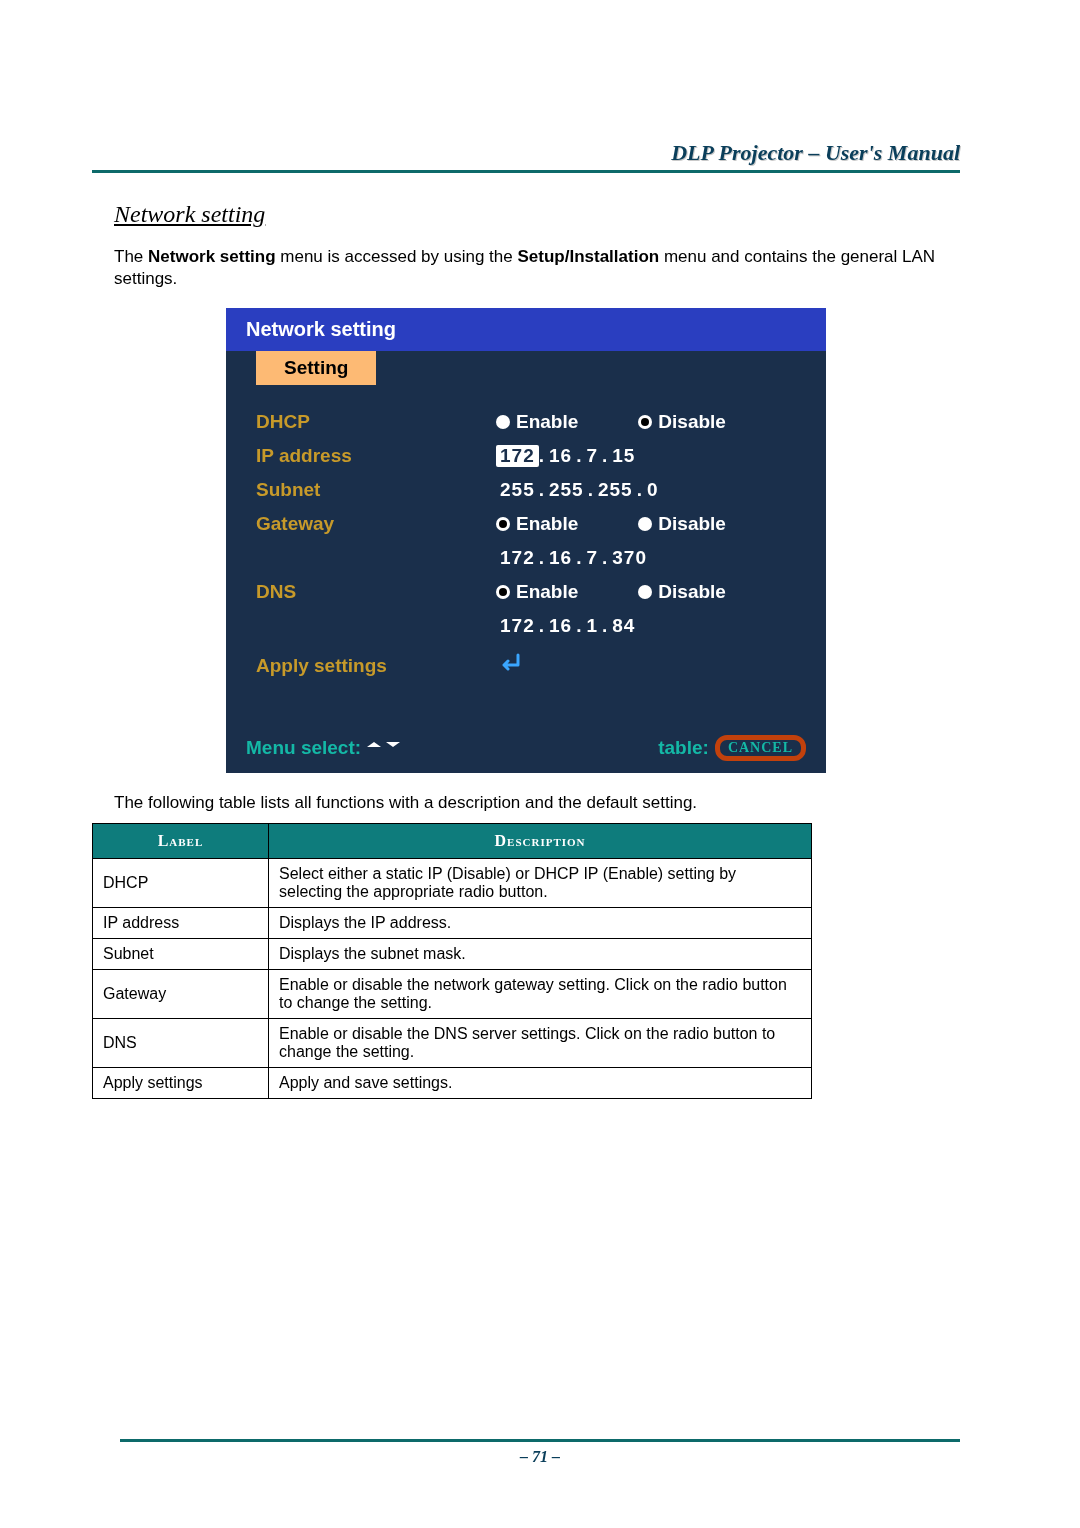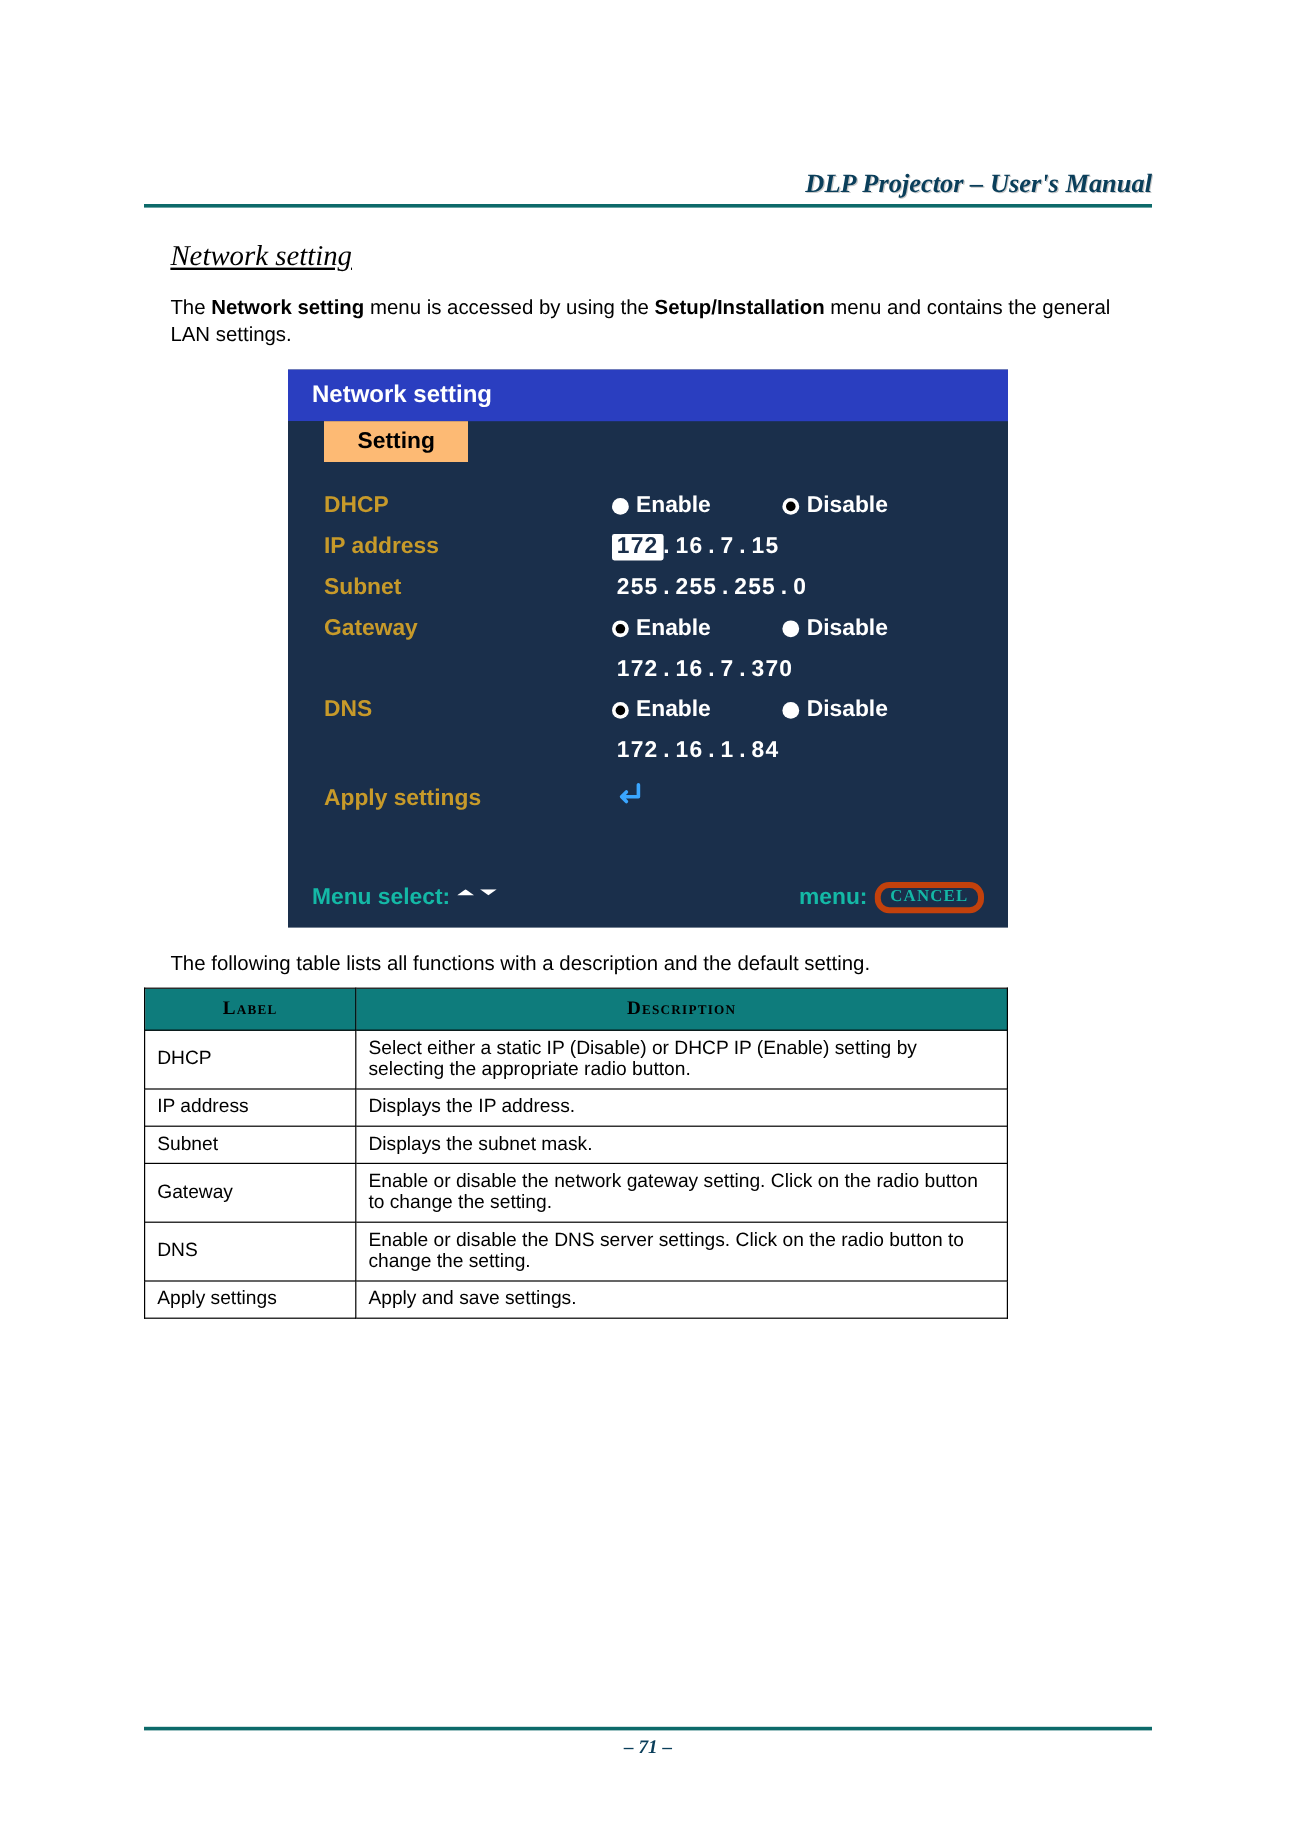--- a/index.html
+++ b/index.html
@@ -6,21 +6,21 @@
     margin: 0;
     padding: 0;
     background: #fff;
     font-family: Arial, Helvetica, sans-serif;
     width: 1080px;
   }
   .page {
     width: 1080px;
     height: 1528px;
     box-sizing: border-box;
-    padding: 140px 120px 60px 120px;
+    padding: 140px 120px 60px 92px;
     position: relative;
   }
   .header-title {
     text-align: right;
     font-style: italic;
     font-weight: bold;
     color: #0a3e5a;
     font-family: "Times New Roman", serif;
     font-size: 22px;
     margin-bottom: 4px;
@@ -115,21 +115,21 @@
     margin: 16px 0 10px 22px;
   }
   table.desc {
     border-collapse: collapse;
     width: 720px;
     margin-left: 0;
     font-size: 16px;
   }
   table.desc th {
     background: #0e7c7c;
-    color: #000000;
+    color: #ffffff;
     font-weight: bold;
     font-variant: small-caps;
     padding: 8px 10px;
     border: 1px solid #000;
     text-align: center;
     font-family: "Times New Roman", serif;
     letter-spacing: 1px;
   }
   table.desc td {
     border: 1px solid #000;
@@ -276,21 +276,21 @@
         <span class="arrows">
           <svg viewBox="0 0 14 12">
               <polygon points="7,0 14,5 0,5" fill="#fff"></polygon>
             </svg>
           <svg viewBox="0 0 14 12">
               <polygon points="0,0 14,0 7,5" fill="#fff"></polygon>
             </svg>
         </span>
       </div>
       <div class="foot-right">
-        <span>menu:</span>
+        <span>table:</span>
         <span class="cancel-pill">CANCEL</span>
       </div>
     </div>
   </div>
 
   <div class="caption">The following table lists all functions with a description and the default setting.</div>
 
   <table class="desc">
     <thead>
       <tr>

